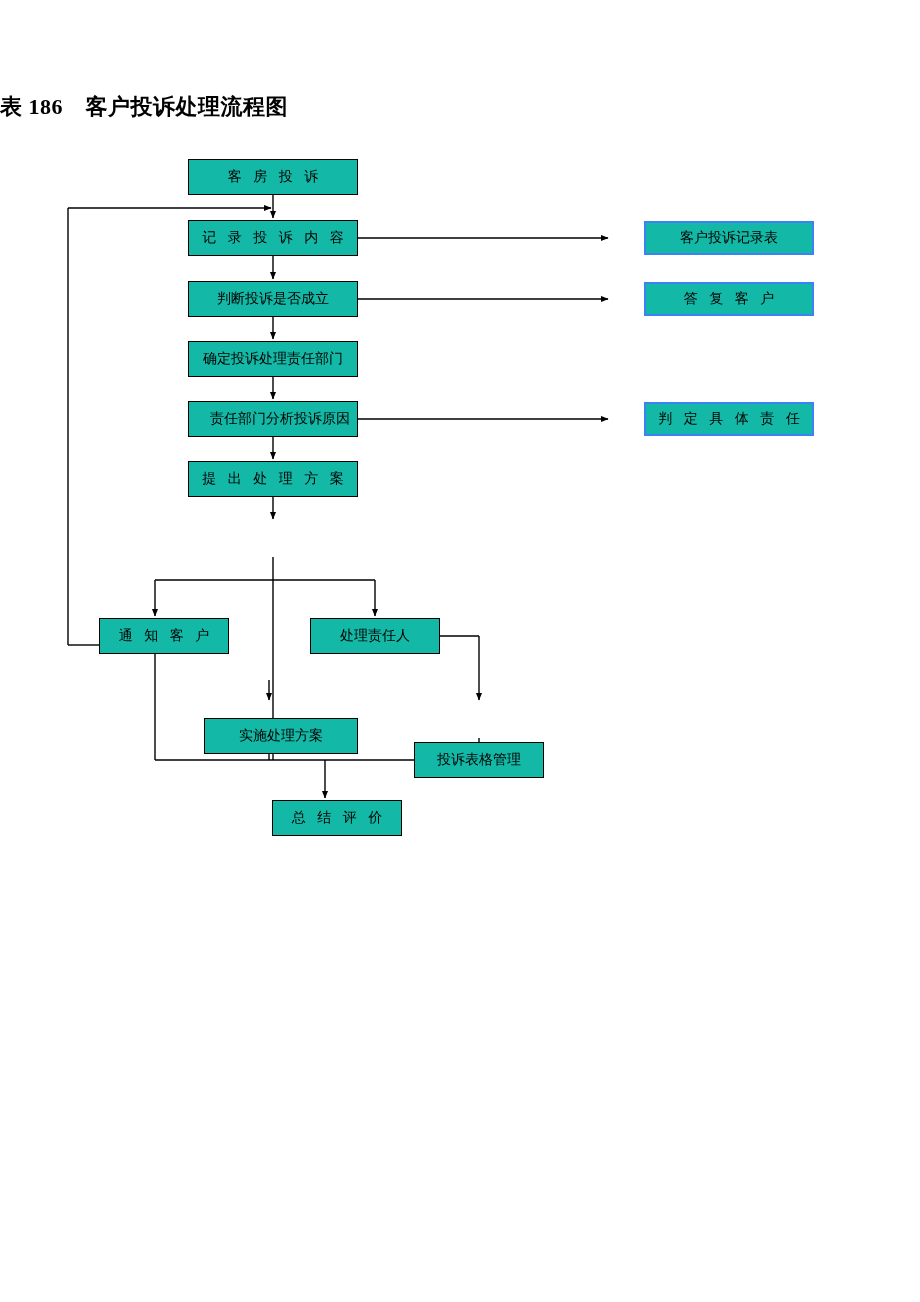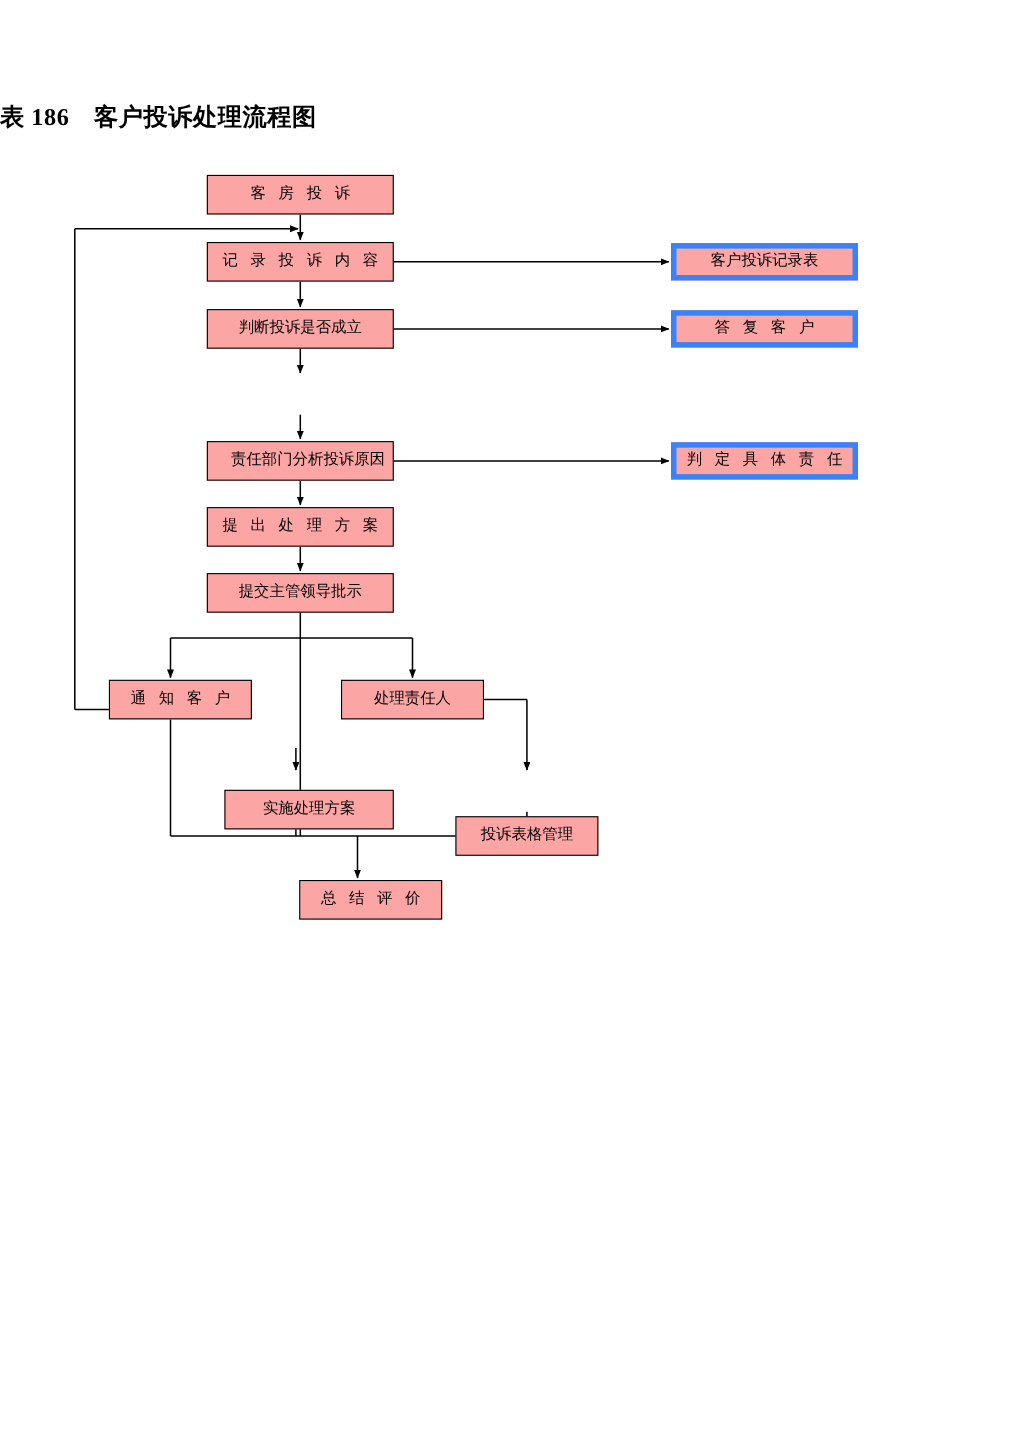--- a/index.html
+++ b/index.html
@@ -27,33 +27,34 @@
     text-align: left;
     font-size: 22px;
     font-weight: bold;
     letter-spacing: 0.5px;
     font-family: "Liberation Serif", "DejaVu Serif", serif;
     white-space: pre;
   }
   .node {
     position: absolute;
     box-sizing: border-box;
-    background: #fca5a5;
+    background: #14b8a6;
     border: 1px solid #000000;
     display: flex;
     align-items: center;
     justify-content: center;
     font-size: 14px;
     font-family: "Liberation Serif", "DejaVu Serif", serif;
     line-height: 1;
     white-space: pre;
     color: #000;
   }
   .node.thick {
-    border: 5px solid #3b82f6;
+    border: 2px solid #3b82f6;
+    margin-left: 34px;
   }
   .node.spaced {
     letter-spacing: 4px;
     text-indent: 4px;
   }
   .flow-svg {
     position: absolute;
     left: 0;
     top: 0;
     width: 920px;
@@ -109,26 +110,26 @@
 
     </g>
   </svg>
 
   <div class="node spaced" style="left:188px; top:159px; width:170px; height:36px;">客 房 投 诉</div>
 
   <div class="node spaced" style="left:188px; top:220px; width:170px; height:36px;">记 录 投 诉 内 容</div>
 
   <div class="node" style="left:188px; top:281px; width:170px; height:36px;">判断投诉是否成立</div>
 
+  <div class="node" style="left:188px; top:341px; width:170px; height:36px;">确定投诉处理责任部门</div>
 
   <div class="node" style="left:188px; top:401px; width:170px; height:36px;padding-left:14px;">责任部门分析投诉原因</div>
 
   <div class="node spaced" style="left:188px; top:461px; width:170px; height:36px;">提 出 处 理 方 案</div>
 
-  <div class="node" style="left:188px; top:521px; width:170px; height:36px;">提交主管领导批示</div>
 
   <div class="node spaced" style="left:99px; top:618px; width:130px; height:36px;">通 知 客 户</div>
 
   <div class="node" style="left:310px; top:618px; width:130px; height:36px;">处理责任人</div>
 
   <div class="node" style="left:204px; top:718px; width:154px; height:36px;font-family:Liberation Serif, serif;">实施处理方案</div>
 
   <div class="node" style="left:414px; top:702px; width:130px; height:36px;margin-top:40px;">投诉表格管理</div>
 
   <div class="node spaced" style="left:260px; top:800px; width:130px; height:36px;margin-left:12px;">总 结 评 价</div>

